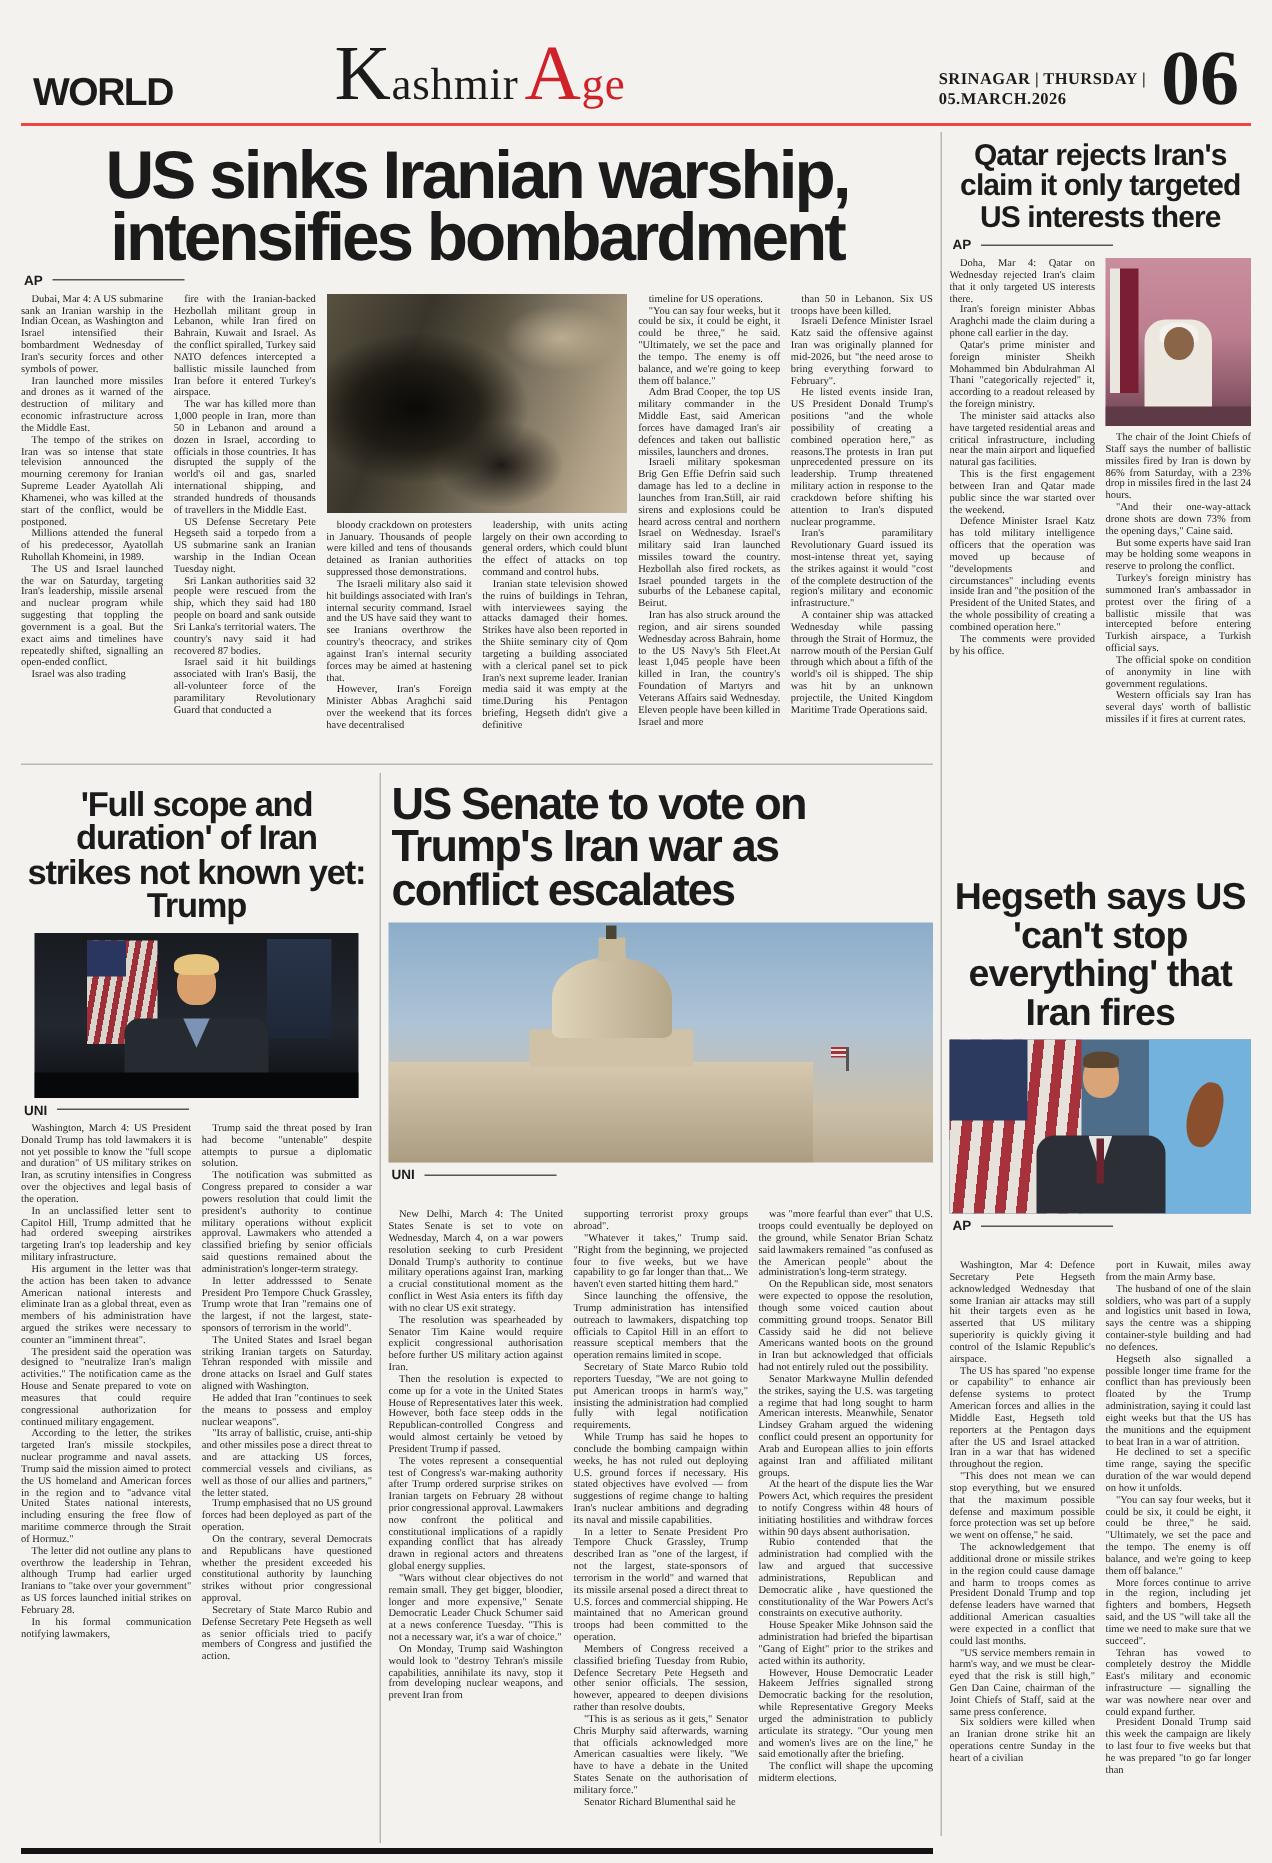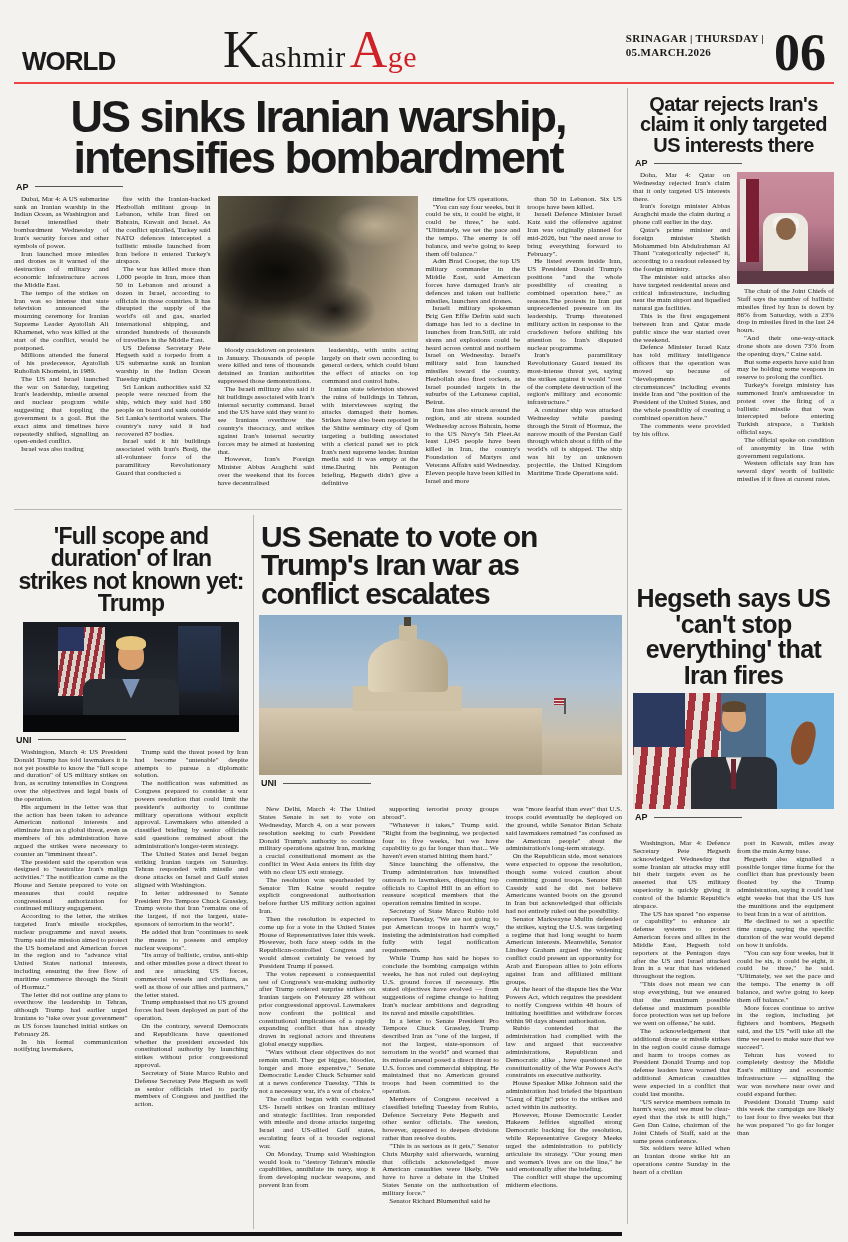--- a/index.html
+++ b/index.html
@@ -8,21 +8,21 @@
   .page { width:848px; height:1242px; padding:20px 14px 0 14px; position:relative; }
 
   
   .hdr { display:flex; align-items:flex-end; justify-content:space-between; padding:0 8px 8px 8px; border-bottom:2px solid #ef4444; height:64px; }
   .section-label { font-family:"Liberation Sans", sans-serif; font-weight:700; font-size:26px; letter-spacing:-1px; line-height:1; }
   .masthead { font-family:"Liberation Serif", serif; line-height:.9; white-space:nowrap; transform:translateX(-28px); }
   .mast-k, .mast-a { display:inline-block; font-size:30px; letter-spacing:.5px; }
   .mast-k::first-letter { font-size:52px; }
   .mast-a { color:#cf2128; margin-left:4px; }
   .mast-a::first-letter { font-size:52px; }
-  .date-block { display:flex; align-items:flex-start; gap:10px;margin-left:45px; }
+  .date-block { display:flex; align-items:flex-end; gap:10px;margin-left:45px; }
   .date-lines { font-size:11px; font-weight:700; line-height:1.25; text-align:left; letter-spacing:.3px; }
   .page-number { font-size:52px; font-weight:700; line-height:.8; font-family:"Liberation Serif", serif; }
 
   
   .content { display:flex; margin-top:4px; height:1136px; }
   .left-col { width:608px; }
   .vrule { width:1px; background:#b9b7b2; margin:0 5px; }
   .rail { flex:1; display:flex; flex-direction:column; }
 
   
@@ -189,31 +189,32 @@
             <div class="tp-body"></div>
             <div class="tp-desk"></div>
           </div>
           <div class="byline-row">
             <span class="byline">UNI</span>
             <span class="byline-rule"></span>
           </div>
           <div class="cols trump-body body-text">
             <div class="col">
                 <p>Washington, March 4: US President Donald Trump has told lawmakers it is not yet possible to know the "full scope and duration" of US military strikes on Iran, as scrutiny intensifies in Congress over the objectives and legal basis of the operation.</p>
+                <p>In an unclassified letter sent to Capitol Hill, Trump admitted that he had ordered sweeping airstrikes targeting Iran's top leadership and key military infrastructure.</p>
                 <p>His argument in the letter was that the action has been taken to advance American national interests and eliminate Iran as a global threat, even as members of his administration have argued the strikes were necessary to counter an "imminent threat".</p>
                 <p>The president said the operation was designed to "neutralize Iran's malign activities." The notification came as the House and Senate prepared to vote on measures that could require congressional authorization for continued military engagement.</p>
                 <p>According to the letter, the strikes targeted Iran's missile stockpiles, nuclear programme and naval assets. Trump said the mission aimed to protect the US homeland and American forces in the region and to "advance vital United States national interests, including ensuring the free flow of maritime commerce through the Strait of Hormuz."</p>
                 <p>The letter did not outline any plans to overthrow the leadership in Tehran, although Trump had earlier urged Iranians to "take over your government" as US forces launched initial strikes on February 28.</p>
                 <p>In his formal communication notifying lawmakers,</p>
               </div>
             <div class="col">
                 <p>Trump said the threat posed by Iran had become "untenable" despite attempts to pursue a diplomatic solution.</p>
                 <p>The notification was submitted as Congress prepared to consider a war powers resolution that could limit the president's authority to continue military operations without explicit approval. Lawmakers who attended a classified briefing by senior officials said questions remained about the administration's longer-term strategy.</p>
+                <p>In letter addresssed to Senate President Pro Tempore Chuck Grassley, Trump wrote that Iran "remains one of the largest, if not the largest, state-sponsors of terrorism in the world".</p>
                 <p>The United States and Israel began striking Iranian targets on Saturday. Tehran responded with missile and drone attacks on Israel and Gulf states aligned with Washington.</p>
-                <p>In letter addresssed to Senate President Pro Tempore Chuck Grassley, Trump wrote that Iran "remains one of the largest, if not the largest, state-sponsors of terrorism in the world".</p>
                 <p>He added that Iran "continues to seek the means to possess and employ nuclear weapons".</p>
                 <p>"Its array of ballistic, cruise, anti-ship and other missiles pose a direct threat to and are attacking US forces, commercial vessels and civilians, as well as those of our allies and partners," the letter stated.</p>
                 <p>Trump emphasised that no US ground forces had been deployed as part of the operation.</p>
                 <p>On the contrary, several Democrats and Republicans have questioned whether the president exceeded his constitutional authority by launching strikes without prior congressional approval.</p>
                 <p>Secretary of State Marco Rubio and Defense Secretary Pete Hegseth as well as senior officials tried to pacify members of Congress and justified the action.</p>
               </div>
           </div>
         </div>
 
         <div class="vrule"></div>
@@ -232,21 +233,20 @@
             <span class="byline">UNI</span>
             <span class="byline-rule"></span>
           </div>
           <div class="cols senate-body body-text">
             <div class="col">
                 <p>New Delhi, March 4: The United States Senate is set to vote on Wednesday, March 4, on a war powers resolution seeking to curb President Donald Trump's authority to continue military operations against Iran, marking a crucial constitutional moment as the conflict in West Asia enters its fifth day with no clear US exit strategy.</p>
                 <p>The resolution was spearheaded by Senator Tim Kaine would require explicit congressional authorisation before further US military action against Iran.</p>
                 <p>Then the resolution is expected to come up for a vote in the United States House of Representatives later this week. However, both face steep odds in the Republican-controlled Congress and would almost certainly be vetoed by President Trump if passed.</p>
                 <p>The votes represent a consequential test of Congress's war-making authority after Trump ordered surprise strikes on Iranian targets on February 28 without prior congressional approval. Lawmakers now confront the political and constitutional implications of a rapidly expanding conflict that has already drawn in regional actors and threatens global energy supplies.</p>
                 <p>"Wars without clear objectives do not remain small. They get bigger, bloodier, longer and more expensive," Senate Democratic Leader Chuck Schumer said at a news conference Tuesday. "This is not a necessary war, it's a war of choice."</p>
-                <p>The conflict began with coordinated US- Israeli strikes on Iranian military and strategic facilities. Iran responded with missile and drone attacks targeting Israel and US-allied Gulf states, escalating fears of a broader regional war.</p>
                 <p>On Monday, Trump said Washington would look to "destroy Tehran's missile capabilities, annihilate its navy, stop it from developing nuclear weapons, and prevent Iran from</p>
               </div>
             <div class="col">
                 <p>supporting terrorist proxy groups abroad".</p>
                 <p>"Whatever it takes," Trump said. "Right from the beginning, we projected four to five weeks, but we have capability to go far longer than that... We haven't even started hitting them hard."</p>
                 <p>Since launching the offensive, the Trump administration has intensified outreach to lawmakers, dispatching top officials to Capitol Hill in an effort to reassure sceptical members that the operation remains limited in scope.</p>
                 <p>Secretary of State Marco Rubio told reporters Tuesday, "We are not going to put American troops in harm's way," insisting the administration had complied fully with legal notification requirements.</p>
                 <p>While Trump has said he hopes to conclude the bombing campaign within weeks, he has not ruled out deploying U.S. ground forces if necessary. His stated objectives have evolved — from suggestions of regime change to halting Iran's nuclear ambitions and degrading its naval and missile capabilities.</p>
                 <p>In a letter to Senate President Pro Tempore Chuck Grassley, Trump described Iran as "one of the largest, if not the largest, state-sponsors of terrorism in the world" and warned that its missile arsenal posed a direct threat to U.S. forces and commercial shipping. He maintained that no American ground troops had been committed to the operation.</p>
                 <p>Members of Congress received a classified briefing Tuesday from Rubio, Defence Secretary Pete Hegseth and other senior officials. The session, however, appeared to deepen divisions rather than resolve doubts.</p>
@@ -331,20 +331,21 @@
           <div class="col">
               <p>Washington, Mar 4: Defence Secretary Pete Hegseth acknowledged Wednesday that some Iranian air attacks may still hit their targets even as he asserted that US military superiority is quickly giving it control of the Islamic Republic's airspace.</p>
               <p>The US has spared "no expense or capability" to enhance air defense systems to protect American forces and allies in the Middle East, Hegseth told reporters at the Pentagon days after the US and Israel attacked Iran in a war that has widened throughout the region.</p>
               <p>"This does not mean we can stop everything, but we ensured that the maximum possible defense and maximum possible force protection was set up before we went on offense," he said.</p>
               <p>The acknowledgement that additional drone or missile strikes in the region could cause damage and harm to troops comes as President Donald Trump and top defense leaders have warned that additional American casualties were expected in a conflict that could last months.</p>
               <p>"US service members remain in harm's way, and we must be clear-eyed that the risk is still high," Gen Dan Caine, chairman of the Joint Chiefs of Staff, said at the same press conference.</p>
               <p>Six soldiers were killed when an Iranian drone strike hit an operations centre Sunday in the heart of a civilian</p>
             </div>
           <div class="col">
               <p>port in Kuwait, miles away from the main Army base.</p>
+              <p>The husband of one of the slain soldiers, who was part of a supply and logistics unit based in Iowa, says the centre was a shipping container-style building and had no defences.</p>
               <p>Hegseth also signalled a possible longer time frame for the conflict than has previously been floated by the Trump administration, saying it could last eight weeks but that the US has the munitions and the equipment to beat Iran in a war of attrition.</p>
               <p>He declined to set a specific time range, saying the specific duration of the war would depend on how it unfolds.</p>
               <p>"You can say four weeks, but it could be six, it could be eight, it could be three," he said. "Ultimately, we set the pace and the tempo. The enemy is off balance, and we're going to keep them off balance."</p>
               <p>More forces continue to arrive in the region, including jet fighters and bombers, Hegseth said, and the US "will take all the time we need to make sure that we succeed".</p>
               <p>Tehran has vowed to completely destroy the Middle East's military and economic infrastructure — signalling the war was nowhere near over and could expand further.</p>
               <p>President Donald Trump said this week the campaign are likely to last four to five weeks but that he was prepared "to go far longer than</p>
             </div>
         </div>
       </div>
     </div>

